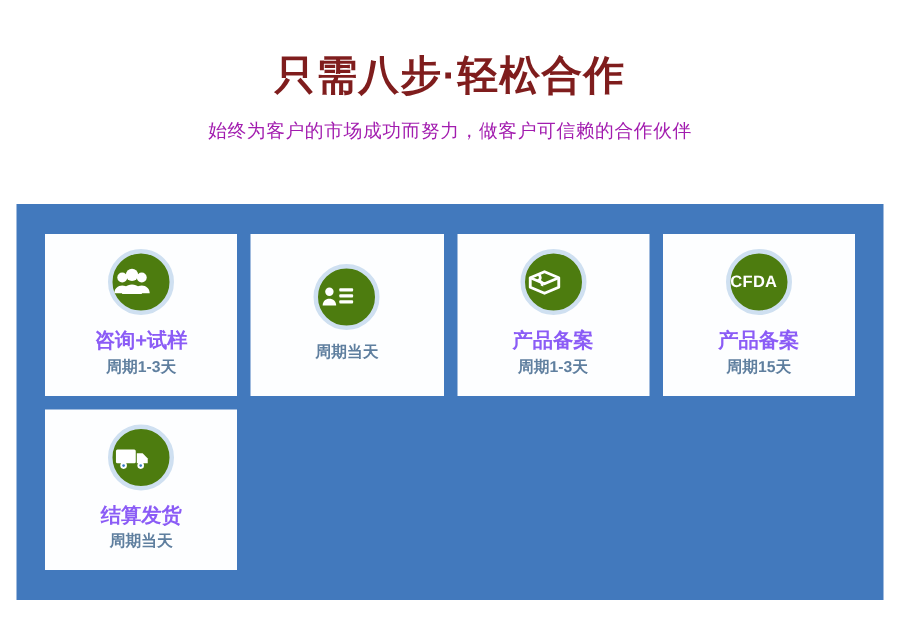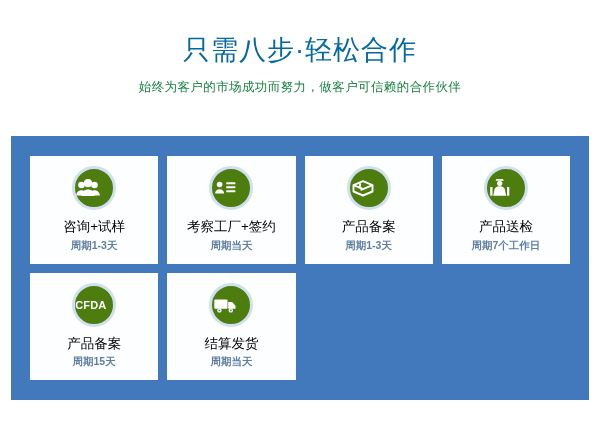--- a/index.html
+++ b/index.html
@@ -21,29 +21,29 @@
     background: #ffffff;
   }
 
   
   .header {
     text-align: center;
     padding-top: 36px;
   }
   .page-title {
     font-size: 27px;
-    font-weight: normal;
-    color: #0369a1;
+    font-weight: bold;
+    color: #7f1d1d;
     letter-spacing: 1px;
     line-height: 1.1;
     margin: 0;
   }
   .page-subtitle {
     font-size: 12.5px;
-    color: #15803d;
+    color: #a21caf;
     margin: 13px 0 0 0;
     letter-spacing: 0.4px;
     font-weight: normal;
   }
 
   
   .steps-panel {
     position: absolute;
     left: 11px;
     top: 136px;
@@ -85,22 +85,22 @@
   .cfda-text {
     color: #ffffff;
     font-size: 11px;
     font-weight: bold;
     letter-spacing: 0.2px;
     font-family: "Liberation Sans", sans-serif;
   }
 
   .step-label {
     font-size: 13.5px;
-    font-weight: normal;
-    color: #000000;
+    font-weight: bold;
+    color: #8b5cf6;
     line-height: 1.15;
     margin-bottom: 4px;
     white-space: nowrap;
   }
   .step-duration {
     font-size: 10.5px;
     color: #5f7f9f;
     line-height: 1.15;
     white-space: nowrap;
     font-weight: bold;
@@ -140,55 +140,39 @@
         <svg width="26" height="26" viewBox="0 0 26 26" aria-hidden="true">
           <g fill="#ffffff">
             <circle cx="7.6" cy="9.5" r="2.8"></circle>
             <path d="M3.1 18.6c0-2.6 2-4.4 4.5-4.4s4.5 1.8 4.5 4.4z"></path>
             <rect x="14.2" y="7.2" width="9.2" height="2.1" rx="0.6"></rect>
             <rect x="14.2" y="11.2" width="9.2" height="2.1" rx="0.6"></rect>
             <rect x="14.2" y="15.2" width="9.2" height="2.1" rx="0.6"></rect>
           </g>
         </svg>
       </span>
-      <div class="step-label">考察工厂+签约</div>
       <div class="step-duration">周期当天</div>
     </div>
 
     <div class="step-card">
       <span class="step-icon">
         <svg width="26" height="26" viewBox="0 0 26 26" aria-hidden="true">
           <g fill="none" stroke="#ffffff" stroke-width="1.9" stroke-linejoin="round">
             <path d="M3.5 10.2 13 6.2l9.5 4-9.5 4z"></path>
             <path d="M3.5 10.2v6.3l9.5 4 9.5-4v-6.3"></path>
             <path d="M9 8.1c1.8 1.1 1.5 3.2-.2 4 2 .3 3.2 2 2.5 3.6"></path>
           </g>
         </svg>
       </span>
       <div class="step-label">产品备案</div>
       <div class="step-duration">周期1-3天</div>
     </div>
 
 
 
-    <div class="step-card">
-      <span class="step-icon">
-        <svg width="26" height="26" viewBox="0 0 26 26" aria-hidden="true">
-          <g fill="#ffffff">
-            <path d="M9.4 3.9h6.6l.9 1.9H8.5z"></path>
-            <circle cx="12.7" cy="8.3" r="2.6"></circle>
-            <path d="M7.3 15.8c0-2.9 2.4-4.6 5.4-4.6s5.4 1.7 5.4 4.6l1.1 4.9H6.2z"></path>
-            <rect x="3.2" y="12" width="2.3" height="8.7"></rect>
-            <rect x="20" y="12" width="2.3" height="8.7"></rect>
-          </g>
-        </svg>
-      </span>
-      <div class="step-label">产品送检</div>
-      <div class="step-duration">周期7个工作日</div>
-    </div>
 
     <div class="step-card">
       <span class="step-icon">
         <span class="cfda-text">CFDA</span>
       </span>
       <div class="step-label">产品备案</div>
       <div class="step-duration">周期15天</div>
     </div>
 
     <div class="step-card">

